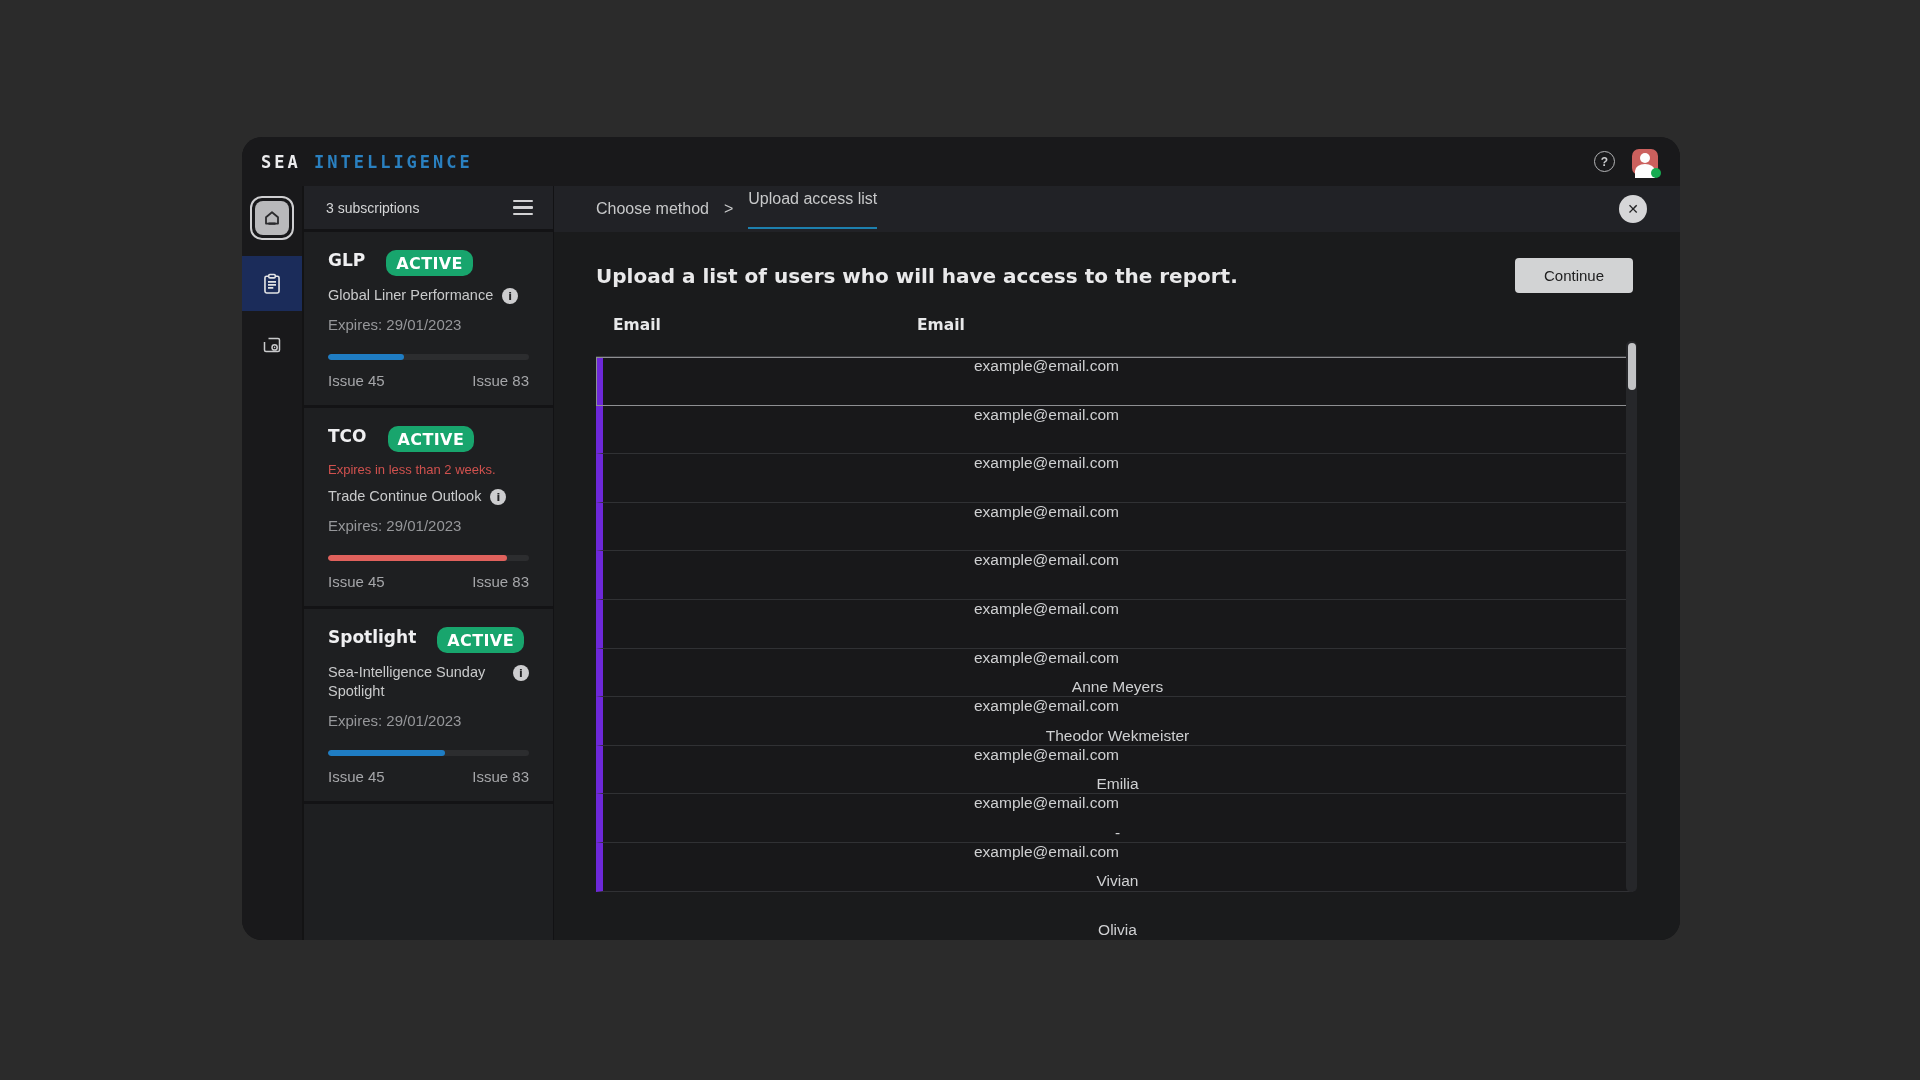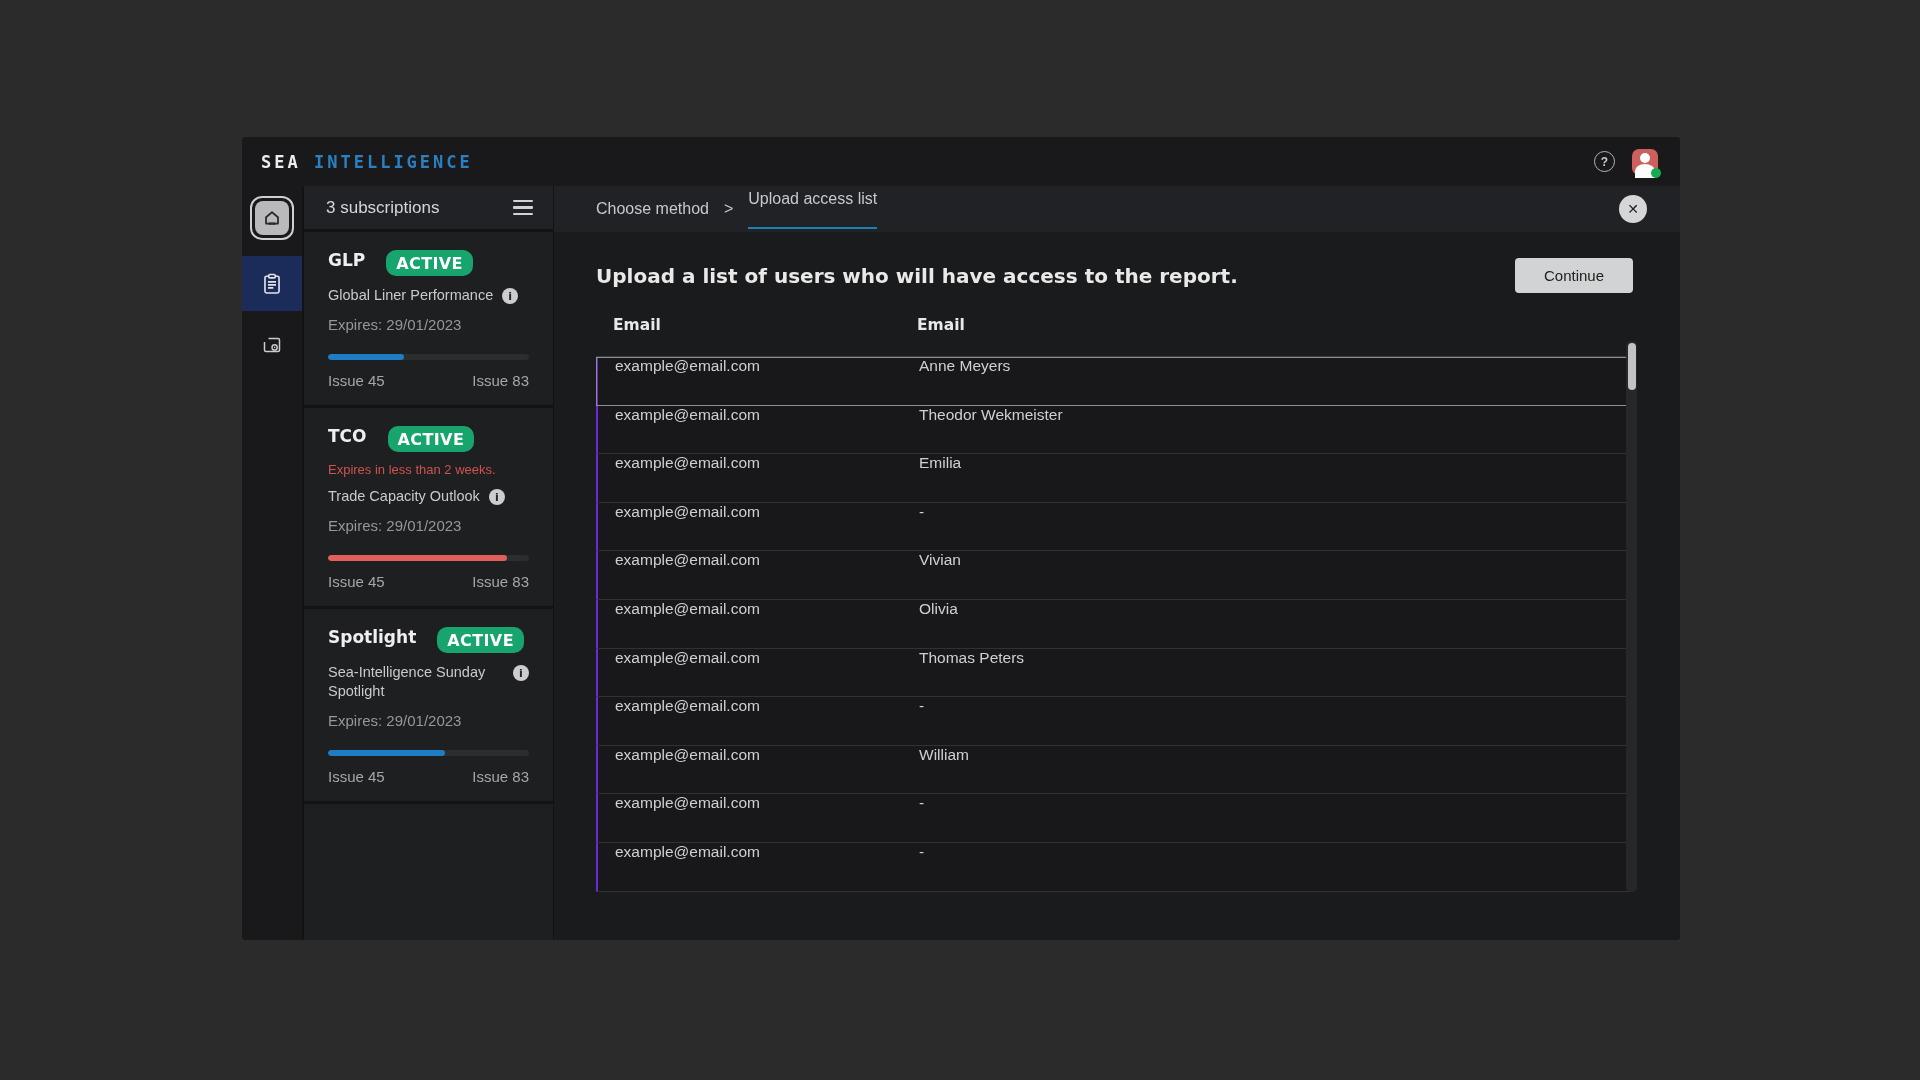--- a/index.html
+++ b/index.html
@@ -1,20 +1,20 @@
 <!DOCTYPE html>
 <html><head>
 <meta charset="utf-8">
 <style>
   * { margin:0; padding:0; box-sizing:border-box; }
   html,body { width:1920px; height:1080px; overflow:hidden; background:#2b2b2b;
               font-family:"Liberation Sans", sans-serif; }
 
   .app-window { position:absolute; left:242px; top:137px; width:1438px; height:803px;
-                background:#19191b; border-radius:4px; overflow:hidden;
+                background:#19191b; border-radius:20px; overflow:hidden;
                 display:flex; flex-direction:column; }
 
   
   .topbar { height:49px; flex:0 0 49px; display:flex; align-items:center;
             padding:0 22px 0 19px; background:#19191b; }
   .brand { font-family:"DejaVu Sans Mono", monospace; font-weight:bold;
            font-size:17px; letter-spacing:3px; white-space:nowrap; }
   .brand .sea { color:#ececee; }
   .brand .intel { color:#2a80c0; }
   .topbar-right { margin-left:auto; display:flex; align-items:center; gap:17px; }
@@ -43,21 +43,21 @@
   .rail-item { width:60px; height:55px; display:flex; align-items:center;
                justify-content:center; cursor:pointer; }
   .rail-item.active { background:#1b2c5a; }
   .rail-item svg { display:block; }
 
   
   .sidebar { width:252px; flex:0 0 252px; background:#1e1f21; display:flex;
              flex-direction:column; border-left:2px solid #131314; border-right:1px solid #121214; }
   .sidebar-header { height:46px; flex:0 0 46px; background:#212226; display:flex;
                     align-items:center; padding:0 20px 0 22px; border-bottom:3px solid #131315; }
-  .sidebar-header .title { font-size:17px; color:#d4d5d6; }
+  .sidebar-header .title { font-size:14px; color:#d4d5d6; }
   .menu-btn { margin-left:auto; display:flex; flex-direction:column; gap:4px; cursor:pointer; }
   .menu-btn span { width:20px; height:2.5px; background:#d2d2d4; border-radius:1px; }
 
   .card { padding:18px 24px 16px 24px; background:#1e1f21; border-bottom:3px solid #131315;
           cursor:pointer; }
   .card-title-row { display:flex; align-items:flex-start; gap:21px; }
   .card-code { font-family:"DejaVu Sans", sans-serif; font-weight:bold; font-size:17px;
                color:#efeff1; }
   .badge { background:#18a56d; color:#ffffff; font-family:"DejaVu Sans", sans-serif;
            font-size:16px; font-weight:bold; letter-spacing:.4px; padding:3.5px 10px;
@@ -98,23 +98,23 @@
                   font-family:"Liberation Sans", sans-serif; cursor:pointer; }
 
   .banner { margin-top:24px; background:#24262b; border-radius:2px; padding:9px 16px;
             font-size:15px; color:#c8c9cb; }
 
   .table-wrap { position:relative; }
   .thead { display:flex; height:64px; align-items:center; border-bottom:1px solid #3a3b3e; }
   .th { font-family:"DejaVu Sans", sans-serif; font-weight:bold; font-size:15.5px; color:#e8e9ea; }
   .th.col-email, .td.col-email { width:321px; flex:0 0 321px; padding-left:17px; }
   .th.col-name, .td.col-name { flex:1; }
-  .trow { display:flex; height:48.6px; background:#18181a;
-          border-left:2px solid #6d28d9; border-right:1px solid #38393c;
-          border-bottom:1px solid #303134; cursor:pointer; }
+  .trow { display:flex; height:48.6px; align-items:center; background:#18181a;
+          border-left:7px solid #6d28d9; border-right:1px solid #38393c;
+          border-bottom:1px solid #303134; cursor:pointer;flex-direction:column; }
   .trow.selected { outline:1px solid #8e8f92; outline-offset:-1px; }
   .td { font-size:15.5px; color:#cfd0d2; }
 
   .scrollbar-track { position:absolute; right:-4px; top:48px; bottom:0; width:11px;
                      background:#26272a; border-radius:5px; cursor:pointer; }
   .scrollbar-thumb { position:absolute; left:1.5px; top:2px; width:8px; height:47px;
                      border-radius:4px; background:#c2c3c5; cursor:grab; }
 </style>
 </head>
 <body>
@@ -194,21 +194,21 @@
               <span>Issue 83</span>
             </div>
           </div>
           <div class="card">
             <div class="card-title-row">
               <span class="card-code">TCO</span>
               <span class="badge">ACTIVE</span>
             </div>
             <div class="card-warning">Expires in less than 2 weeks.</div>
             <div class="card-sub">
-              <span class="sub-name">Trade Capacity Outlook</span>
+              <span class="sub-name">Trade Continue Outlook</span>
               <span class="info-icon"></span>
             </div>
             <div class="card-expires">Expires: 29/01/2023</div>
             <div class="progress">
               <div class="progress-fill" style="width:89%;background:#e0615c"></div>
             </div>
             <div class="issues">
               <span>Issue 45</span>
               <span>Issue 83</span>
             </div>

